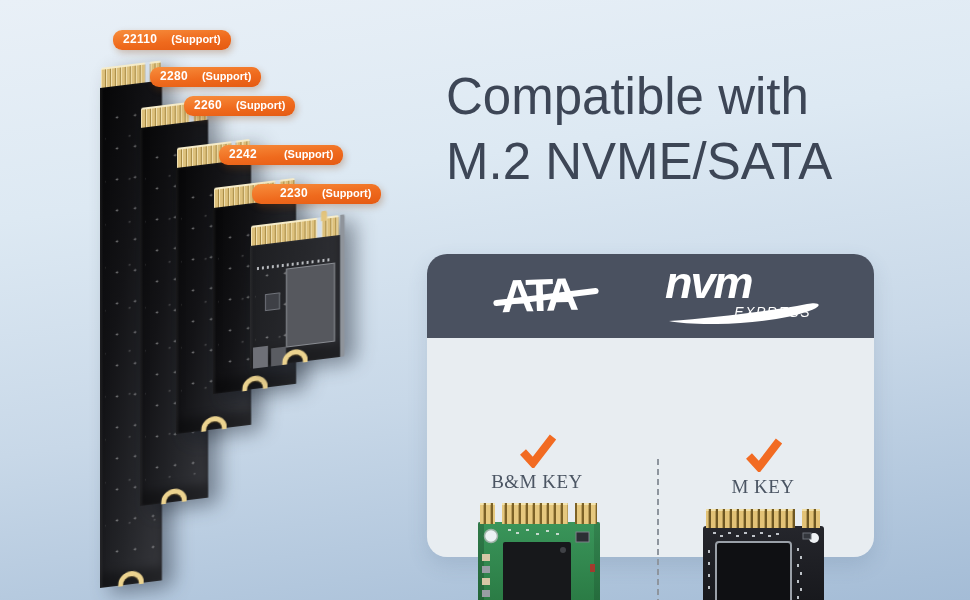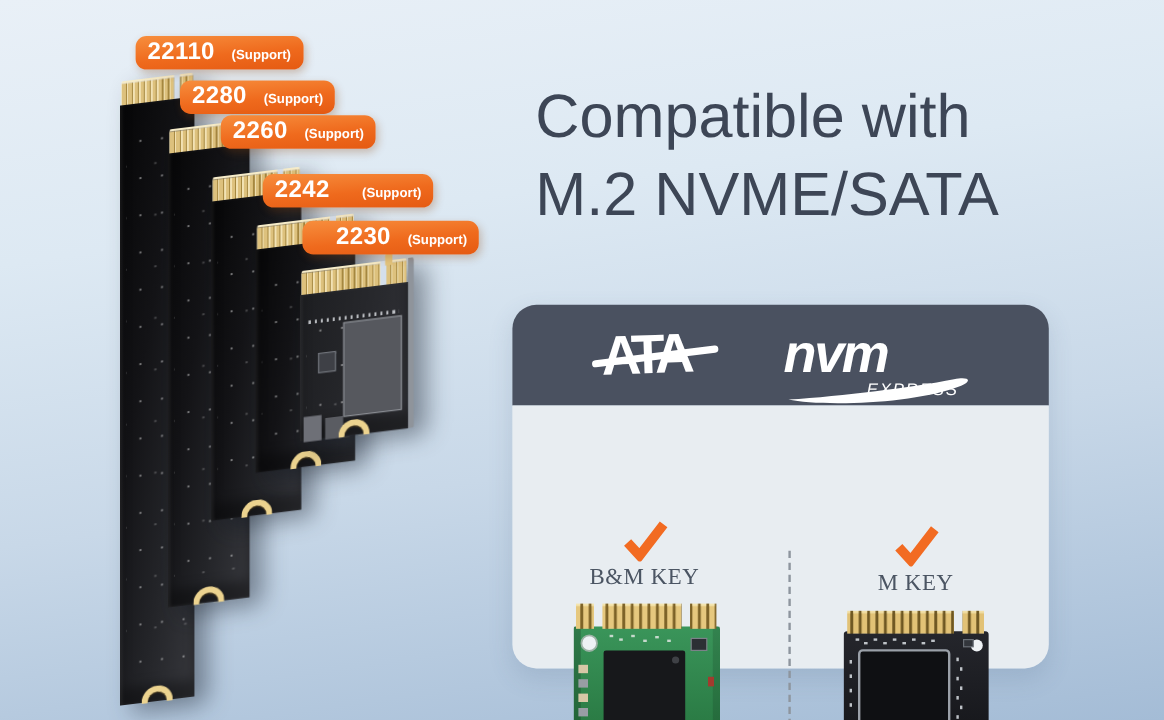--- a/index.html
+++ b/index.html
@@ -41,21 +41,21 @@
   .chip-sm2{position:absolute;left:21px;top:105px;width:15px;height:18px;background:#5a5c62;}
   .chip-ctrl{position:absolute;left:15px;top:50px;width:13px;height:15px;background:#3e4046;border:1px solid #70737a;}
   .dash-row{position:absolute;left:7px;top:22px;right:8px;height:3px;opacity:.85;
     background:repeating-linear-gradient(90deg,#d3d6da 0 2px,transparent 2px 5px);}
 
   
   .pill{position:absolute;z-index:20;display:inline-flex;align-items:baseline;
     background:linear-gradient(175deg,#f78e3d 0%,#ef6a1d 55%,#e55a12 100%);
     border-radius:9px;padding:3px 10px 5px 10px;color:#fff;
     box-shadow:2px 3px 7px rgba(140,70,15,.30);white-space:nowrap;}
-  .pill .num{font-size:20px;font-weight:800;letter-spacing:.3px;line-height:1;}
+  .pill .num{font-size:12px;font-weight:800;letter-spacing:.3px;line-height:1;}
   .pill .sup{font-size:11px;font-weight:700;margin-left:14px;}
   .p1{left:113px;top:30px;}
   .p2{left:150px;top:67px;}
   .p3{left:184px;top:96px;}
   .p4{left:219px;top:145px;gap:13px;}
   .p5{left:252px;top:184px;padding-left:28px;}
 
   
   .heading{position:absolute;left:446px;top:64px;color:#3d4656;font-weight:400;
     font-size:51px;line-height:65px;letter-spacing:0;}
@@ -69,21 +69,21 @@
     border-radius:0 0 20px 20px;font-family:Liberation Serif, serif;}
 
   
   .sata{position:absolute;left:74px;top:13px;width:96px;height:58px;color:#fff;}
   .sata .txt{font-size:46px;font-weight:900;letter-spacing:-5px;line-height:56px;
     transform:rotate(-2deg);display:inline-block;}
   .sata .bar{position:absolute;left:-8px;top:27px;width:106px;height:6px;background:#fff;
     transform:rotate(-7deg);border-radius:3px;}
 
   
-  .nvm{position:absolute;left:226px;top:8px;width:166px;height:68px;color:#fff;margin-top:12px;}
+  .nvm{position:absolute;left:238px;top:8px;width:166px;height:68px;color:#fff;}
   .nvm .word{font-size:45px;font-weight:800;font-style:italic;letter-spacing:-2px;line-height:42px;}
   .nvm .sub{position:absolute;right:20px;top:42px;font-size:14px;font-weight:400;
     font-style:italic;letter-spacing:1.5px;z-index:2;}
   .nvm .swoosh{position:absolute;left:2px;top:40px;width:162px;height:24px;}
 
   
   .divider{position:absolute;left:230px;top:121px;height:156px;border-left:2px dashed #8e959e;}
   .check{position:absolute;width:38px;height:34px;}
   .check-l{left:92px;top:96px;}
   .check-r{left:318px;top:100px;}

